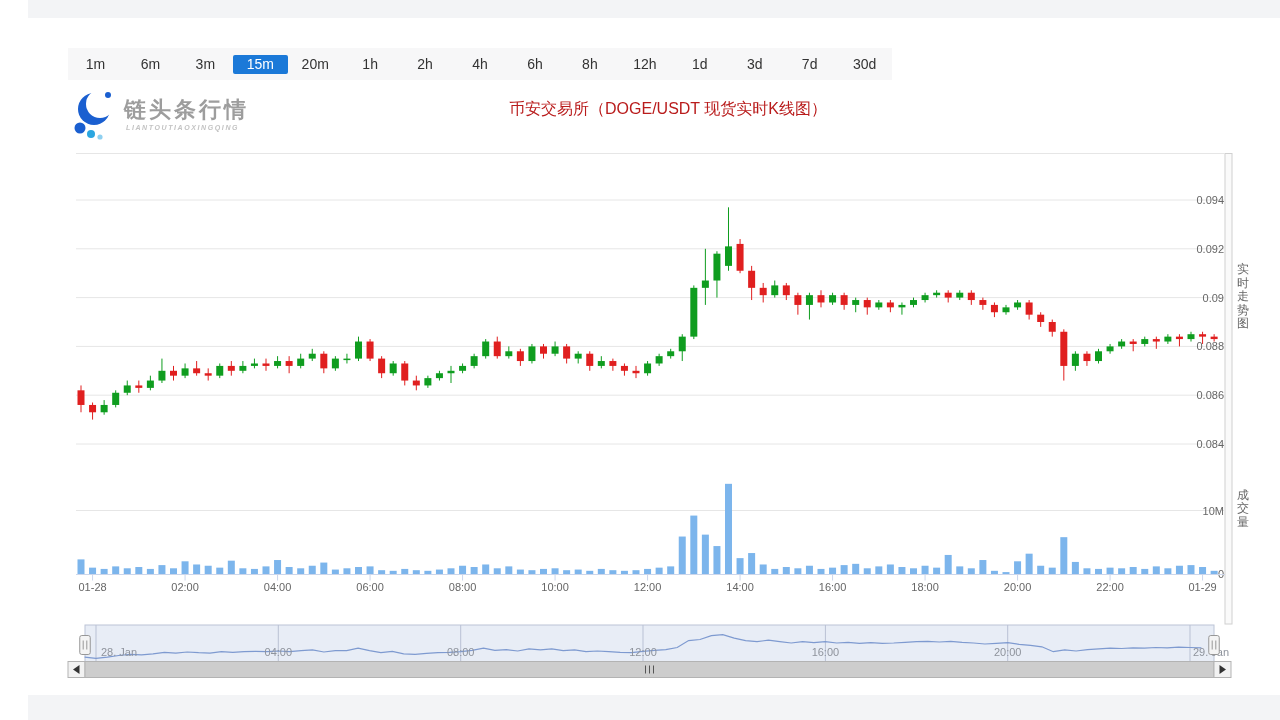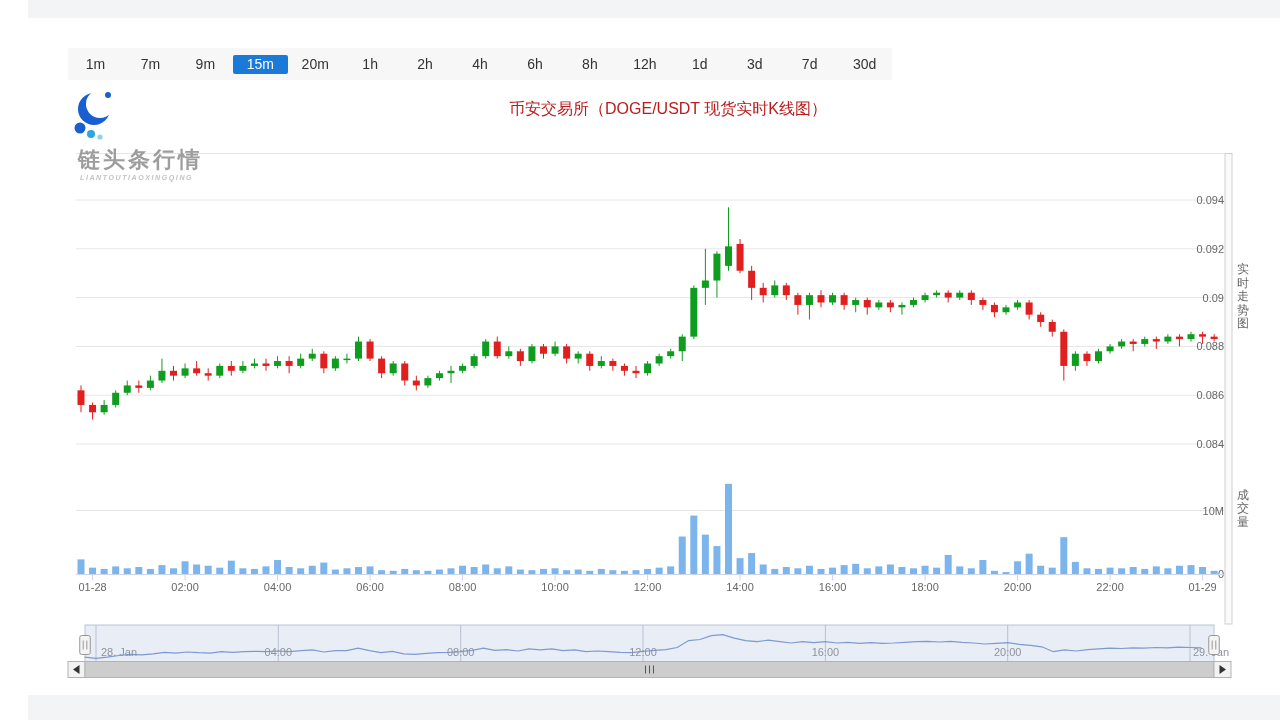--- a/index.html
+++ b/index.html
@@ -4,39 +4,39 @@
 <style>
   html,body{margin:0;padding:0;}
   .page{position:relative;width:1280px;height:720px;background:#f3f4f6;overflow:hidden;
         font-family:"Liberation Sans","DejaVu Sans",sans-serif;margin-left:28px;}
   .card{position:absolute;left:0;top:18px;width:1260px;height:677px;background:#ffffff;}
   .tfbar{position:absolute;left:40px;top:48px;width:824px;height:32px;background:#f7f7f8;
          display:flex;z-index:3;}
   .tf{flex:1;display:flex;align-items:center;justify-content:center;font-size:14px;color:#333;
       cursor:pointer;height:32px;}
   .tf.selected{height:19px;align-self:center;color:#fff;border-radius:2px;}
-  .logo{position:absolute;left:44px;top:90px;display:flex;align-items:flex-start;z-index:3;flex-direction:column;}
+  .logo{position:absolute;left:44px;top:90px;display:flex;align-items:flex-start;z-index:3;}
   .logo-text{margin-left:6px;margin-top:8px;}
   .logo-name{font-size:22px;font-weight:bold;color:#9d9d9d;letter-spacing:3px;line-height:24px;}
   .logo-sub{font-size:7px;color:#c3c3c3;font-weight:bold;font-style:italic;letter-spacing:1.6px;
             margin-top:2px;margin-left:2px;}
   .title{position:absolute;left:0;top:99px;width:1280px;text-align:center;font-size:16px;
          color:#b91c1c;z-index:2;}
   #chart{position:absolute;left:0;top:0;z-index:1;}
 </style>
 </head>
 <body>
 
 <div class="page">
   <div class="card"></div>
 
   <div class="tfbar" id="tfbar">
       <div class="tf">1m</div>
-      <div class="tf">7m</div>
-      <div class="tf">9m</div>
+      <div class="tf">6m</div>
+      <div class="tf">3m</div>
       <div class="tf selected" style="background: rgb(27, 121, 216);">15m</div>
       <div class="tf">20m</div>
       <div class="tf">1h</div>
       <div class="tf">2h</div>
       <div class="tf">4h</div>
       <div class="tf">6h</div>
       <div class="tf">8h</div>
       <div class="tf">12h</div>
       <div class="tf">1d</div>
       <div class="tf">3d</div>

